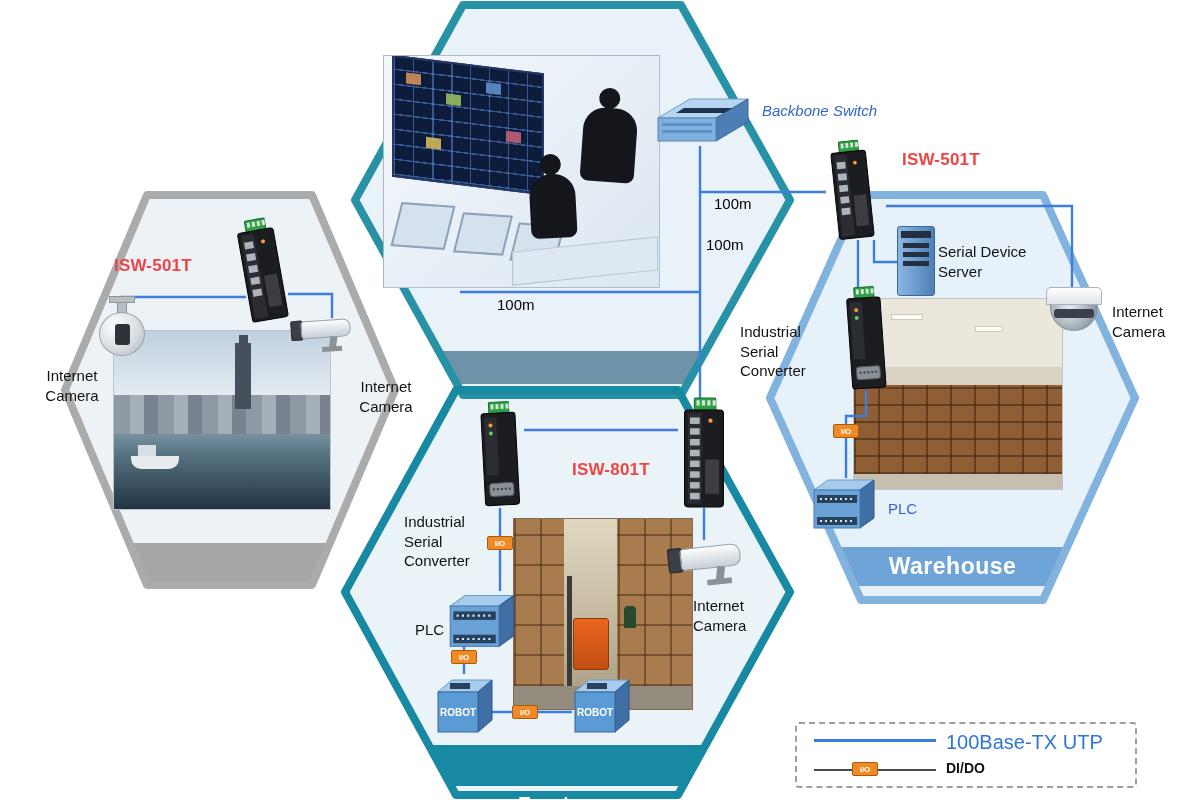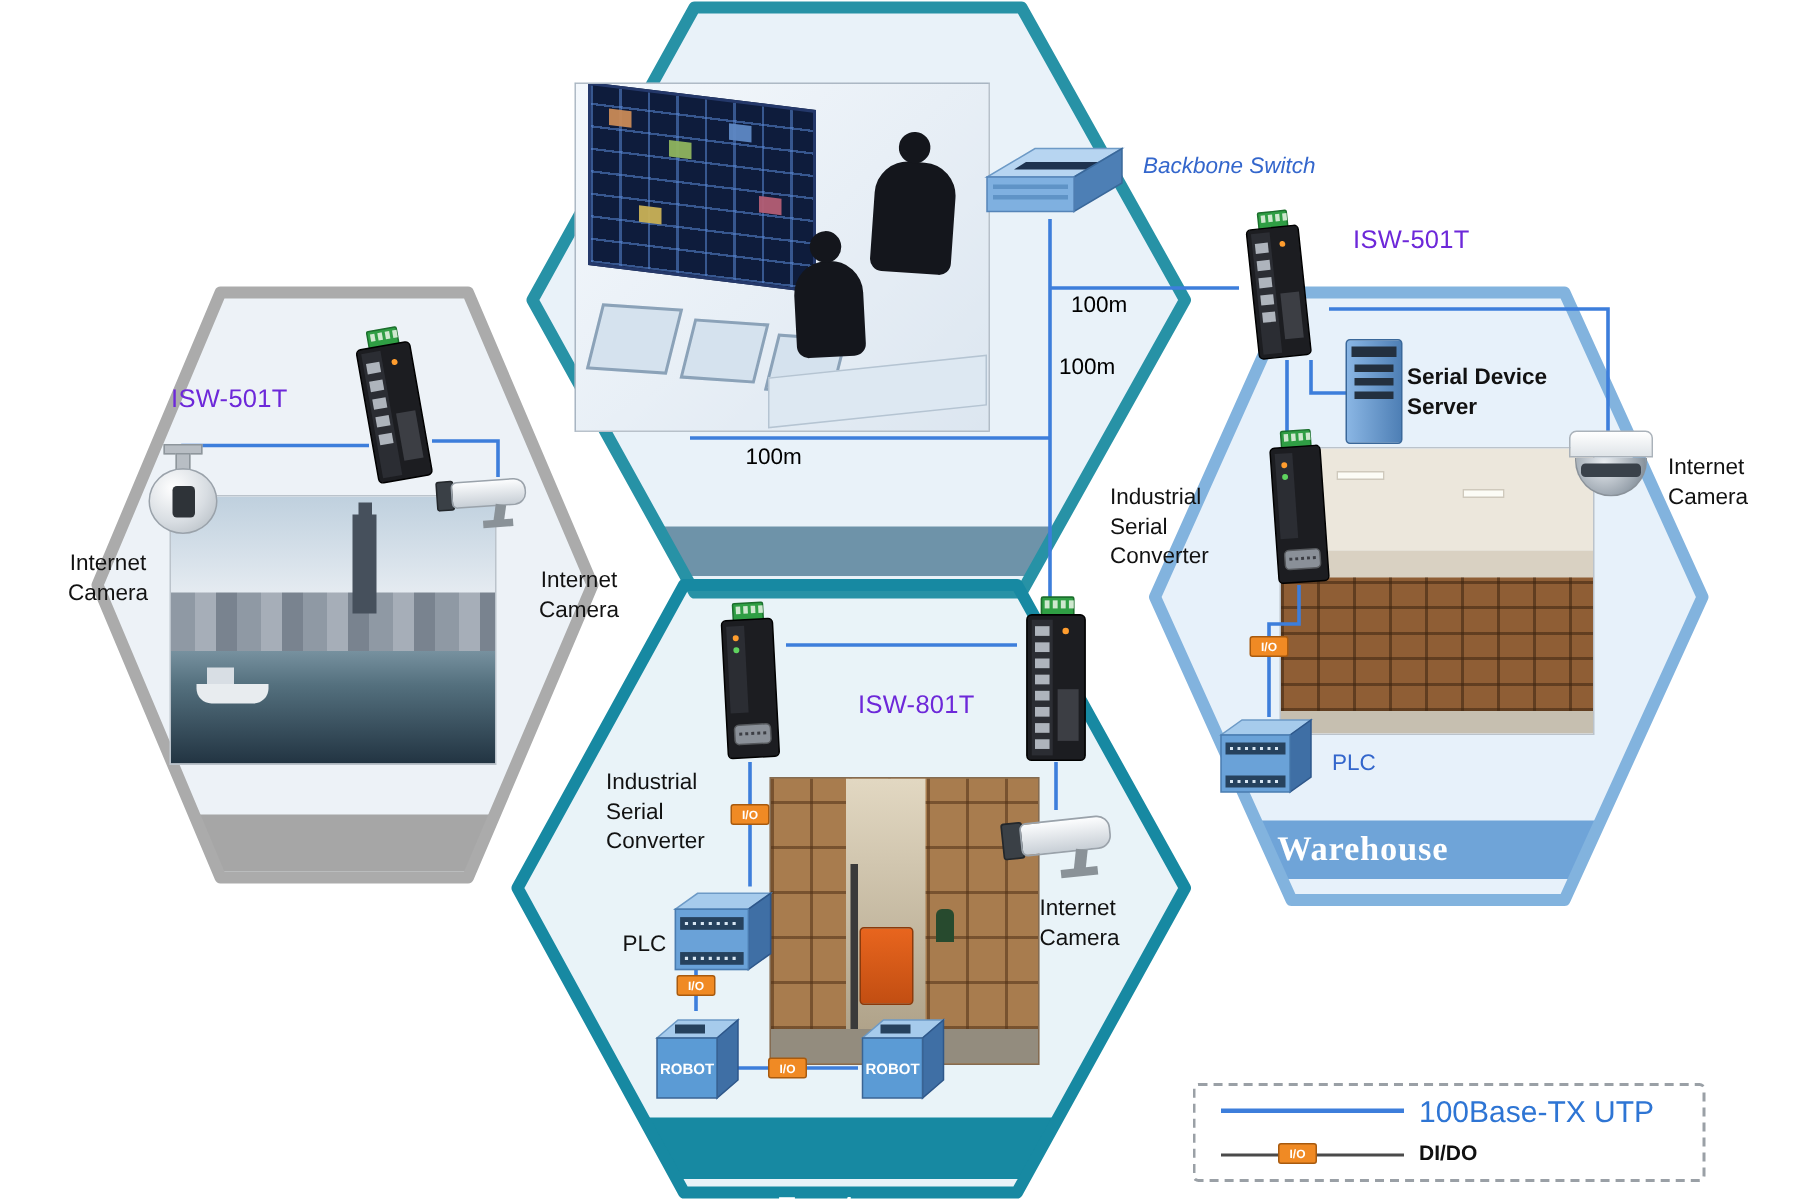--- a/index.html
+++ b/index.html
@@ -3,21 +3,21 @@
 <meta charset="utf-8">
 <style>
   * { margin:0; padding:0; box-sizing:border-box; }
   body { font-family:"Liberation Sans", sans-serif; background:#ffffff; }
   .stage { position:relative; width:1200px; height:800px; background:#ffffff; overflow:hidden; }
   svg.layer { position:absolute; left:0; top:0; pointer-events:none; }
 
   
   .lbl { position:absolute; font-size:15px; color:#121212; line-height:1.3; z-index:7; }
   .lbl.center { text-align:center; }
-  .dev-label { position:absolute; font-weight:normal; color:#6d28d9; font-size:17px; z-index:7; letter-spacing:.2px; }
+  .dev-label { position:absolute; font-weight:bold; color:#ef4444; font-size:17px; z-index:7; letter-spacing:.2px; }
   .blue-label { position:absolute; color:#3366CC; font-size:15px; z-index:7; }
   .zone-label { position:absolute; color:#ffffff; font-weight:bold; font-size:23px; text-align:center; z-index:7; letter-spacing:.5px; }
   .dist { position:absolute; font-size:15px; color:#000000; z-index:7; }
 
   
   .io-tag { position:absolute; width:26px; height:14px; background:#F08A24; border:1px solid #A85A0E;
             color:#fff; font-size:8px; font-weight:bold; display:flex; align-items:center; justify-content:center;
             z-index:6; border-radius:2px; }
 
   
@@ -333,34 +333,34 @@
   <div class="io-tag" style="left:487px; top:536px;">
       <span>I/O</span>
     </div>
   <div class="io-tag" style="left:451px; top:650px;">
       <span>I/O</span>
     </div>
   <div class="io-tag" style="left:512px; top:705px;">
       <span>I/O</span>
     </div>
 
-  <div class="zone-label" style="left:726px; top:553px; width:365px;font-family:Liberation Serif, serif;">Warehouse</div>
+  <div class="zone-label" style="left:770px; top:553px; width:365px;">Warehouse</div>
   <div class="zone-label" style="left:345px; top:794px; width:445px;font-family:Liberation Mono, monospace;">Factory</div>
 
   <div class="dev-label" style="left:114px; top:256px; width:120px;">ISW-501T</div>
   <div class="dev-label" style="left:902px; top:150px; width:120px;">ISW-501T</div>
   <div class="dev-label" style="left:572px; top:460px; width:110px;">ISW-801T</div>
 
   <div class="blue-label" style="left:762px; top:102px; width:160px;font-style:italic;">Backbone Switch</div>
 
   <div class="dist" style="left:497px; top:296px;">100m</div>
   <div class="dist" style="left:714px; top:195px;">100m</div>
   <div class="dist" style="left:706px; top:236px;">100m</div>
 
-  <div class="lbl" style="left:938px; top:242px; width:108px;font-weight:bold;">Serial Device Server</div>
+  <div class="lbl" style="left:938px; top:242px; width:108px;">Serial Device Server</div>
   <div class="lbl" style="left:740px; top:322px; width:92px;">Industrial Serial Converter</div>
   <div class="lbl" style="left:404px; top:512px; width:95px;">Industrial Serial Converter</div>
 
   <div class="lbl center" style="left:30px; top:366px; width:84px;">Internet Camera</div>
   <div class="lbl center" style="left:344px; top:377px; width:84px;">Internet Camera</div>
   <div class="lbl" style="left:1112px; top:302px; width:85px;">Internet Camera</div>
   <div class="lbl" style="left:693px; top:596px; width:82px;">Internet Camera</div>
 
   <div class="lbl" style="left:888px; top:499px; color:#3366CC;">PLC</div>
   <div class="lbl" style="left:415px; top:620px;">PLC</div>

